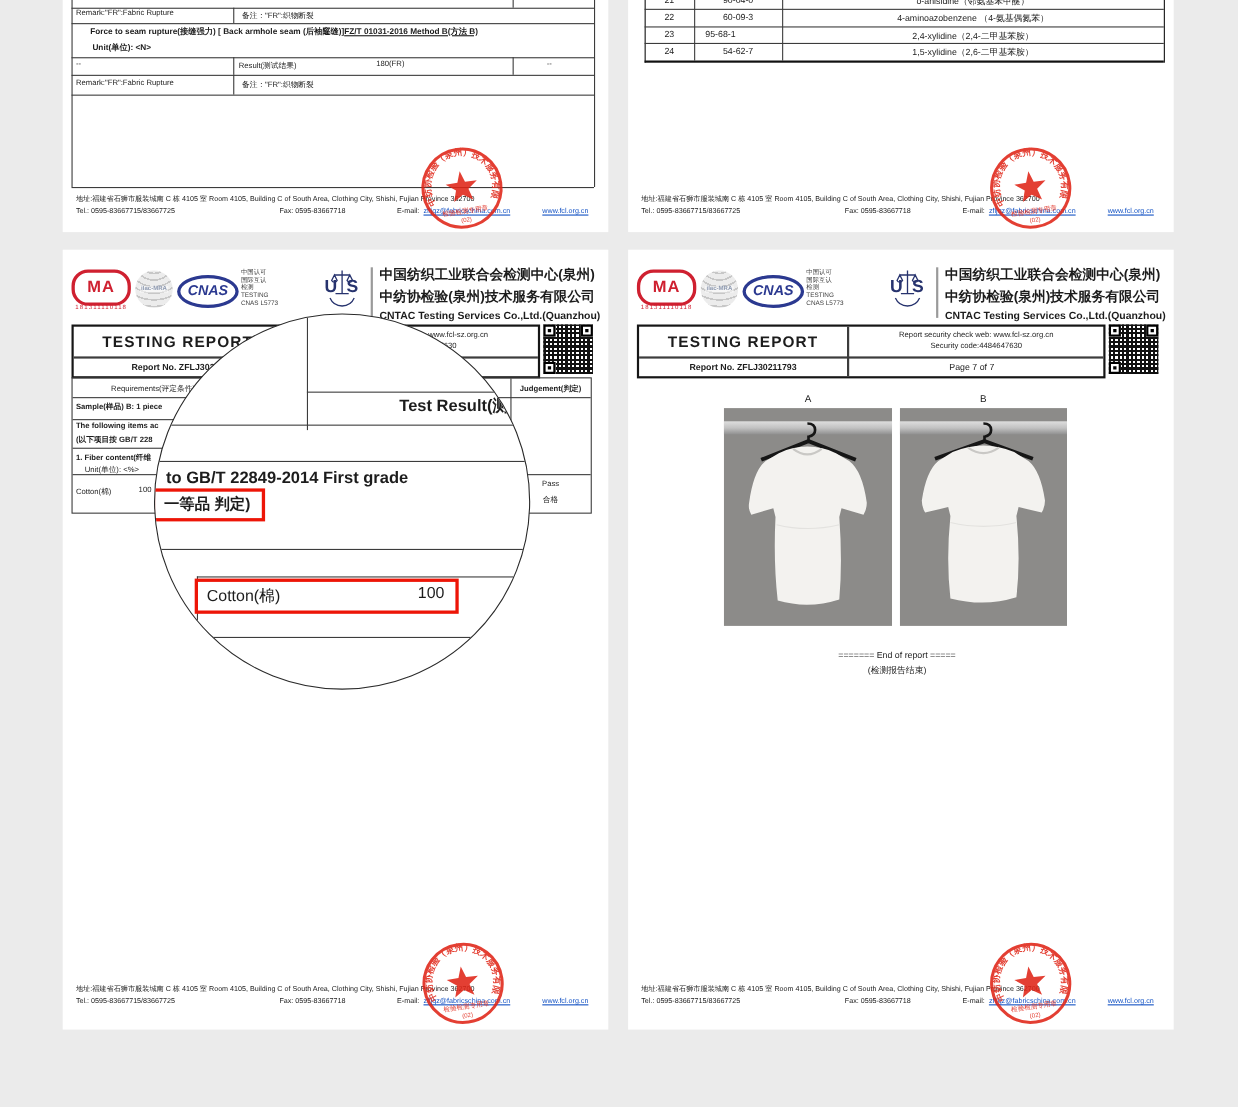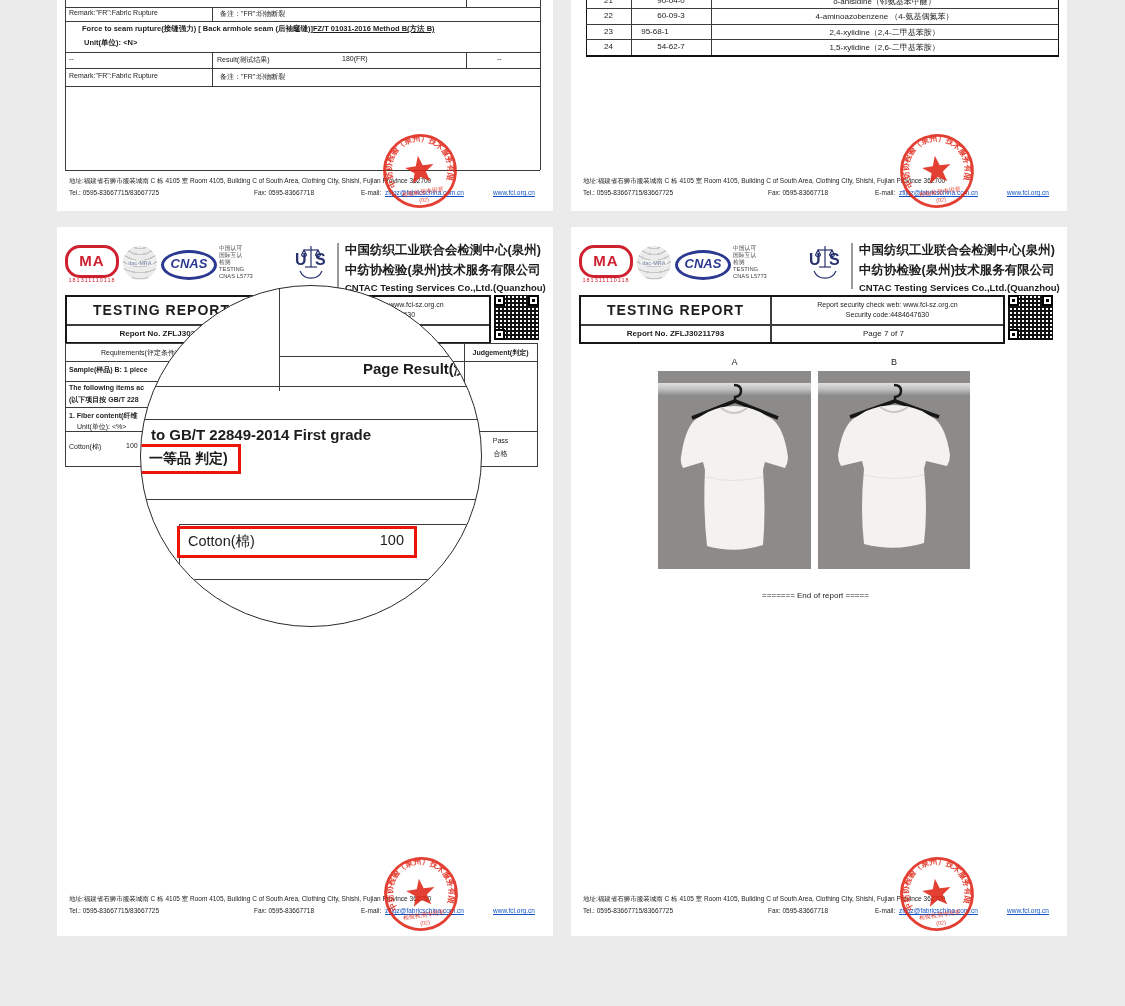--- a/index.html
+++ b/index.html
@@ -223,21 +223,21 @@
     <div class="abs t7" style="left:3px;top:98px">Cotton(棉)</div>
     <div class="abs t7" style="left:60px;top:98px">100</div>
     <div class="abs t7 c" style="left:398px;top:93px;width:73px">Pass</div>
     <div class="abs t7 c" style="left:398px;top:105px;width:73px">合格</div>
   </div>
 
   <div class="magcircle">
     <div class="vl" style="left:138px;top:0;height:105px"></div>
     <div class="hl" style="left:138px;top:70px;width:202px"></div>
     <div class="abs b" style="left:42px;top:28px;font-size:19px">3</div>
-    <div class="abs b" style="left:222px;top:74px;font-size:15px;white-space:nowrap">Page Result(测试</div>
+    <div class="abs b" style="left:222px;top:74px;font-size:15px;white-space:nowrap">Test Result(测试</div>
     <div class="hl" style="left:0;top:100px;width:340px"></div>
     <div class="hl" style="left:0;top:133px;width:340px"></div>
     <div class="abs b" style="left:10px;top:140px;font-size:15px;white-space:nowrap">to GB/T 22849-2014 First grade</div>
     <div class="redbox" style="left:-3px;top:158px;width:97px;height:24px">
       <div class="abs b" style="left:8px;top:3px;font-size:14px;white-space:nowrap">一等品 判定)</div>
     </div>
     <div class="hl" style="left:0;top:213px;width:340px"></div>
     <div class="hl" style="left:38px;top:238px;width:302px"></div>
     <div class="vl" style="left:38px;top:238px;height:55px"></div>
     <div class="redbox" style="left:36px;top:240px;width:234px;height:26px">
@@ -348,20 +348,21 @@
       </defs>
     <rect width="152" height="198" fill="#8c8b89"></rect>
     <rect y="12" width="152" height="12" fill="url(#railB)"></rect>
     <path d="M76,14 q7,0 7,6 q0,5 -6,6 l0,4" fill="none" stroke="#161616" stroke-width="2.4"></path>
     <path d="M77,30 L32,46 M77,30 L121,46" stroke="#161616" stroke-width="3.5" fill="none"></path>
     <path d="M48,40 Q62,34 76,34 Q90,34 104,40 L117,48 Q128,57 132,84 Q132,90 129,95 L108,90 L106,98 Q110,138 106,172 Q77,181 46,173 Q42,138 46,98 L44,90 L23,95 Q20,90 20,84 Q24,57 35,48 Z" fill="#f3f2ef"></path>
     <path d="M62,36 Q76,46 90,36" fill="none" stroke="#c9c8c5" stroke-width="2"></path>
     <path d="M46,104 Q76,111 106,104" stroke="#e3e2df" stroke-width="1" fill="none"></path>
   </svg>
   <div class="abs t8 c" style="left:8px;top:364px;width:473px">======= End of report =====</div>
+  <div class="abs t8 c" style="left:8px;top:377px;width:473px">(检测报告结束)</div>
 
   <div class="doc-footer" style="top:668px">
     <div class="footer-line" style="left:4px;top:0">地址:福建省石狮市服装城南 C 栋 4105 室    Room 4105, Building C of South Area, Clothing City, Shishi, Fujian Province 362700</div>
     <div class="footer-line" style="left:4px;top:12px;width:474px">
       <span class="abs" style="left:0">Tel.: 0595-83667715/83667725</span>
       <span class="abs" style="left:185px">Fax: 0595-83667718</span>
       <span class="abs" style="left:292px">E-mail:</span>
       <span class="abs link" style="left:316px">zfljqz@fabricschina.com.cn</span>
       <span class="abs link" style="left:424px">www.fcl.org.cn</span>
     </div>

